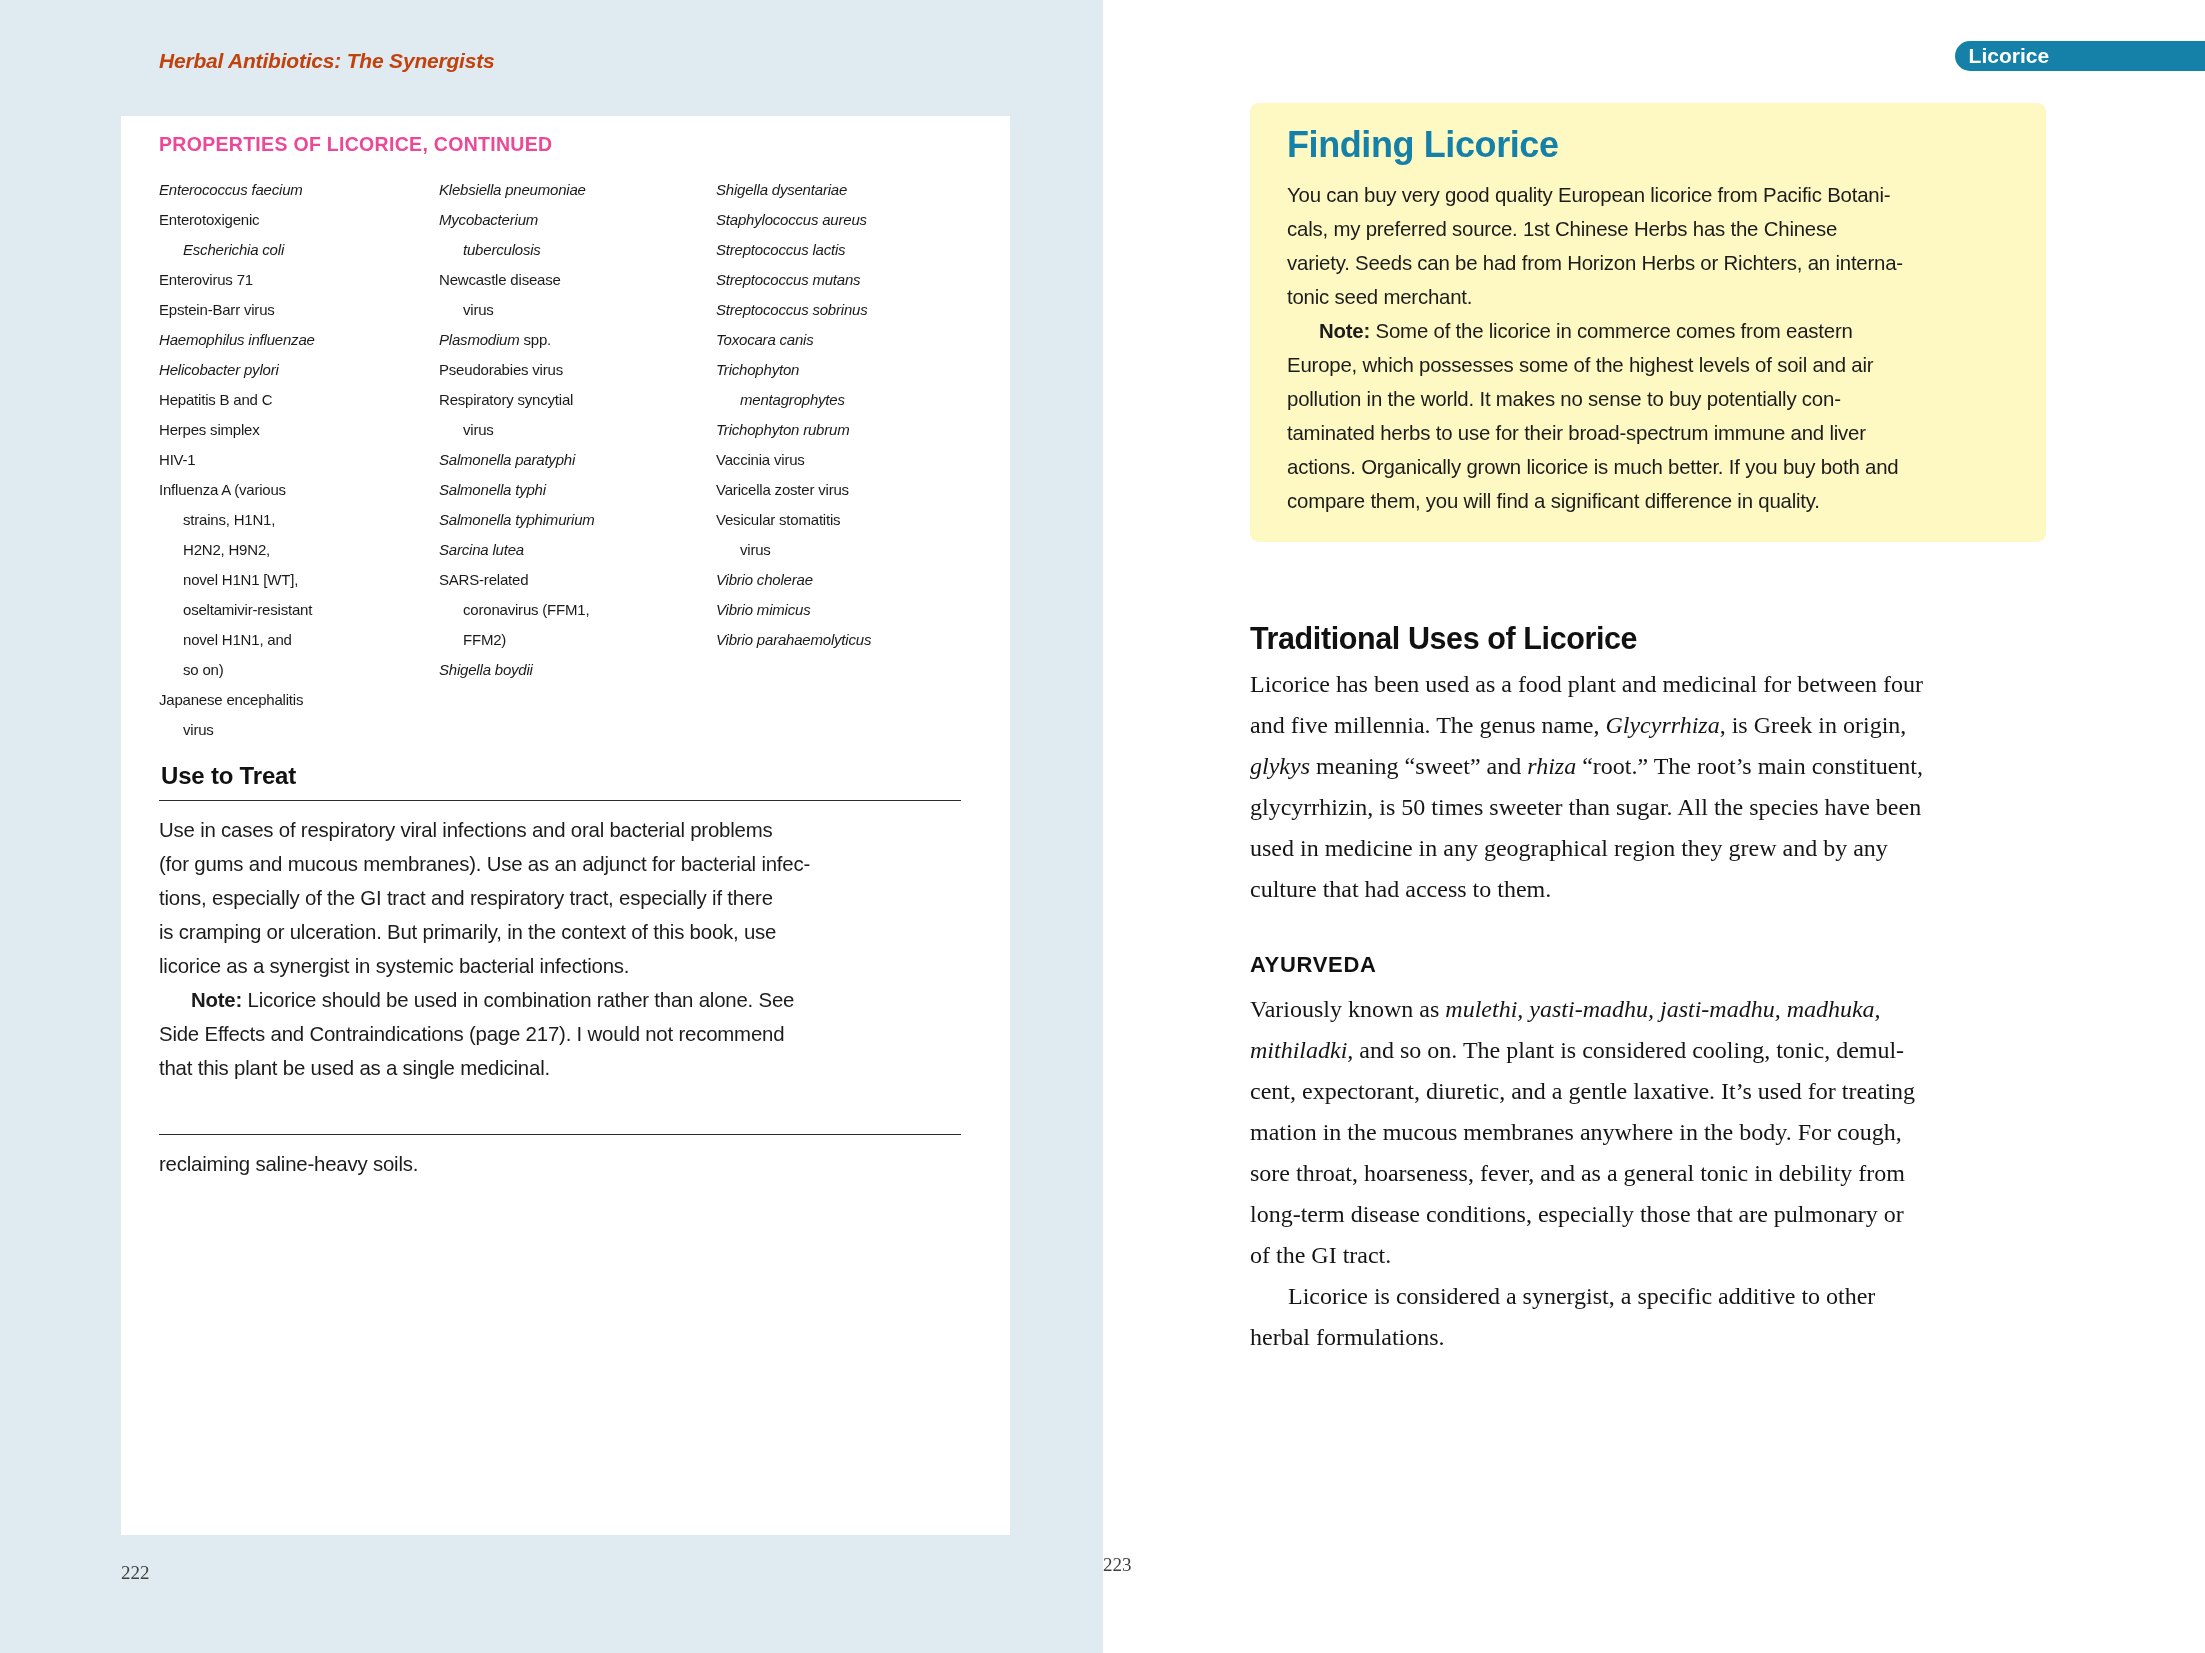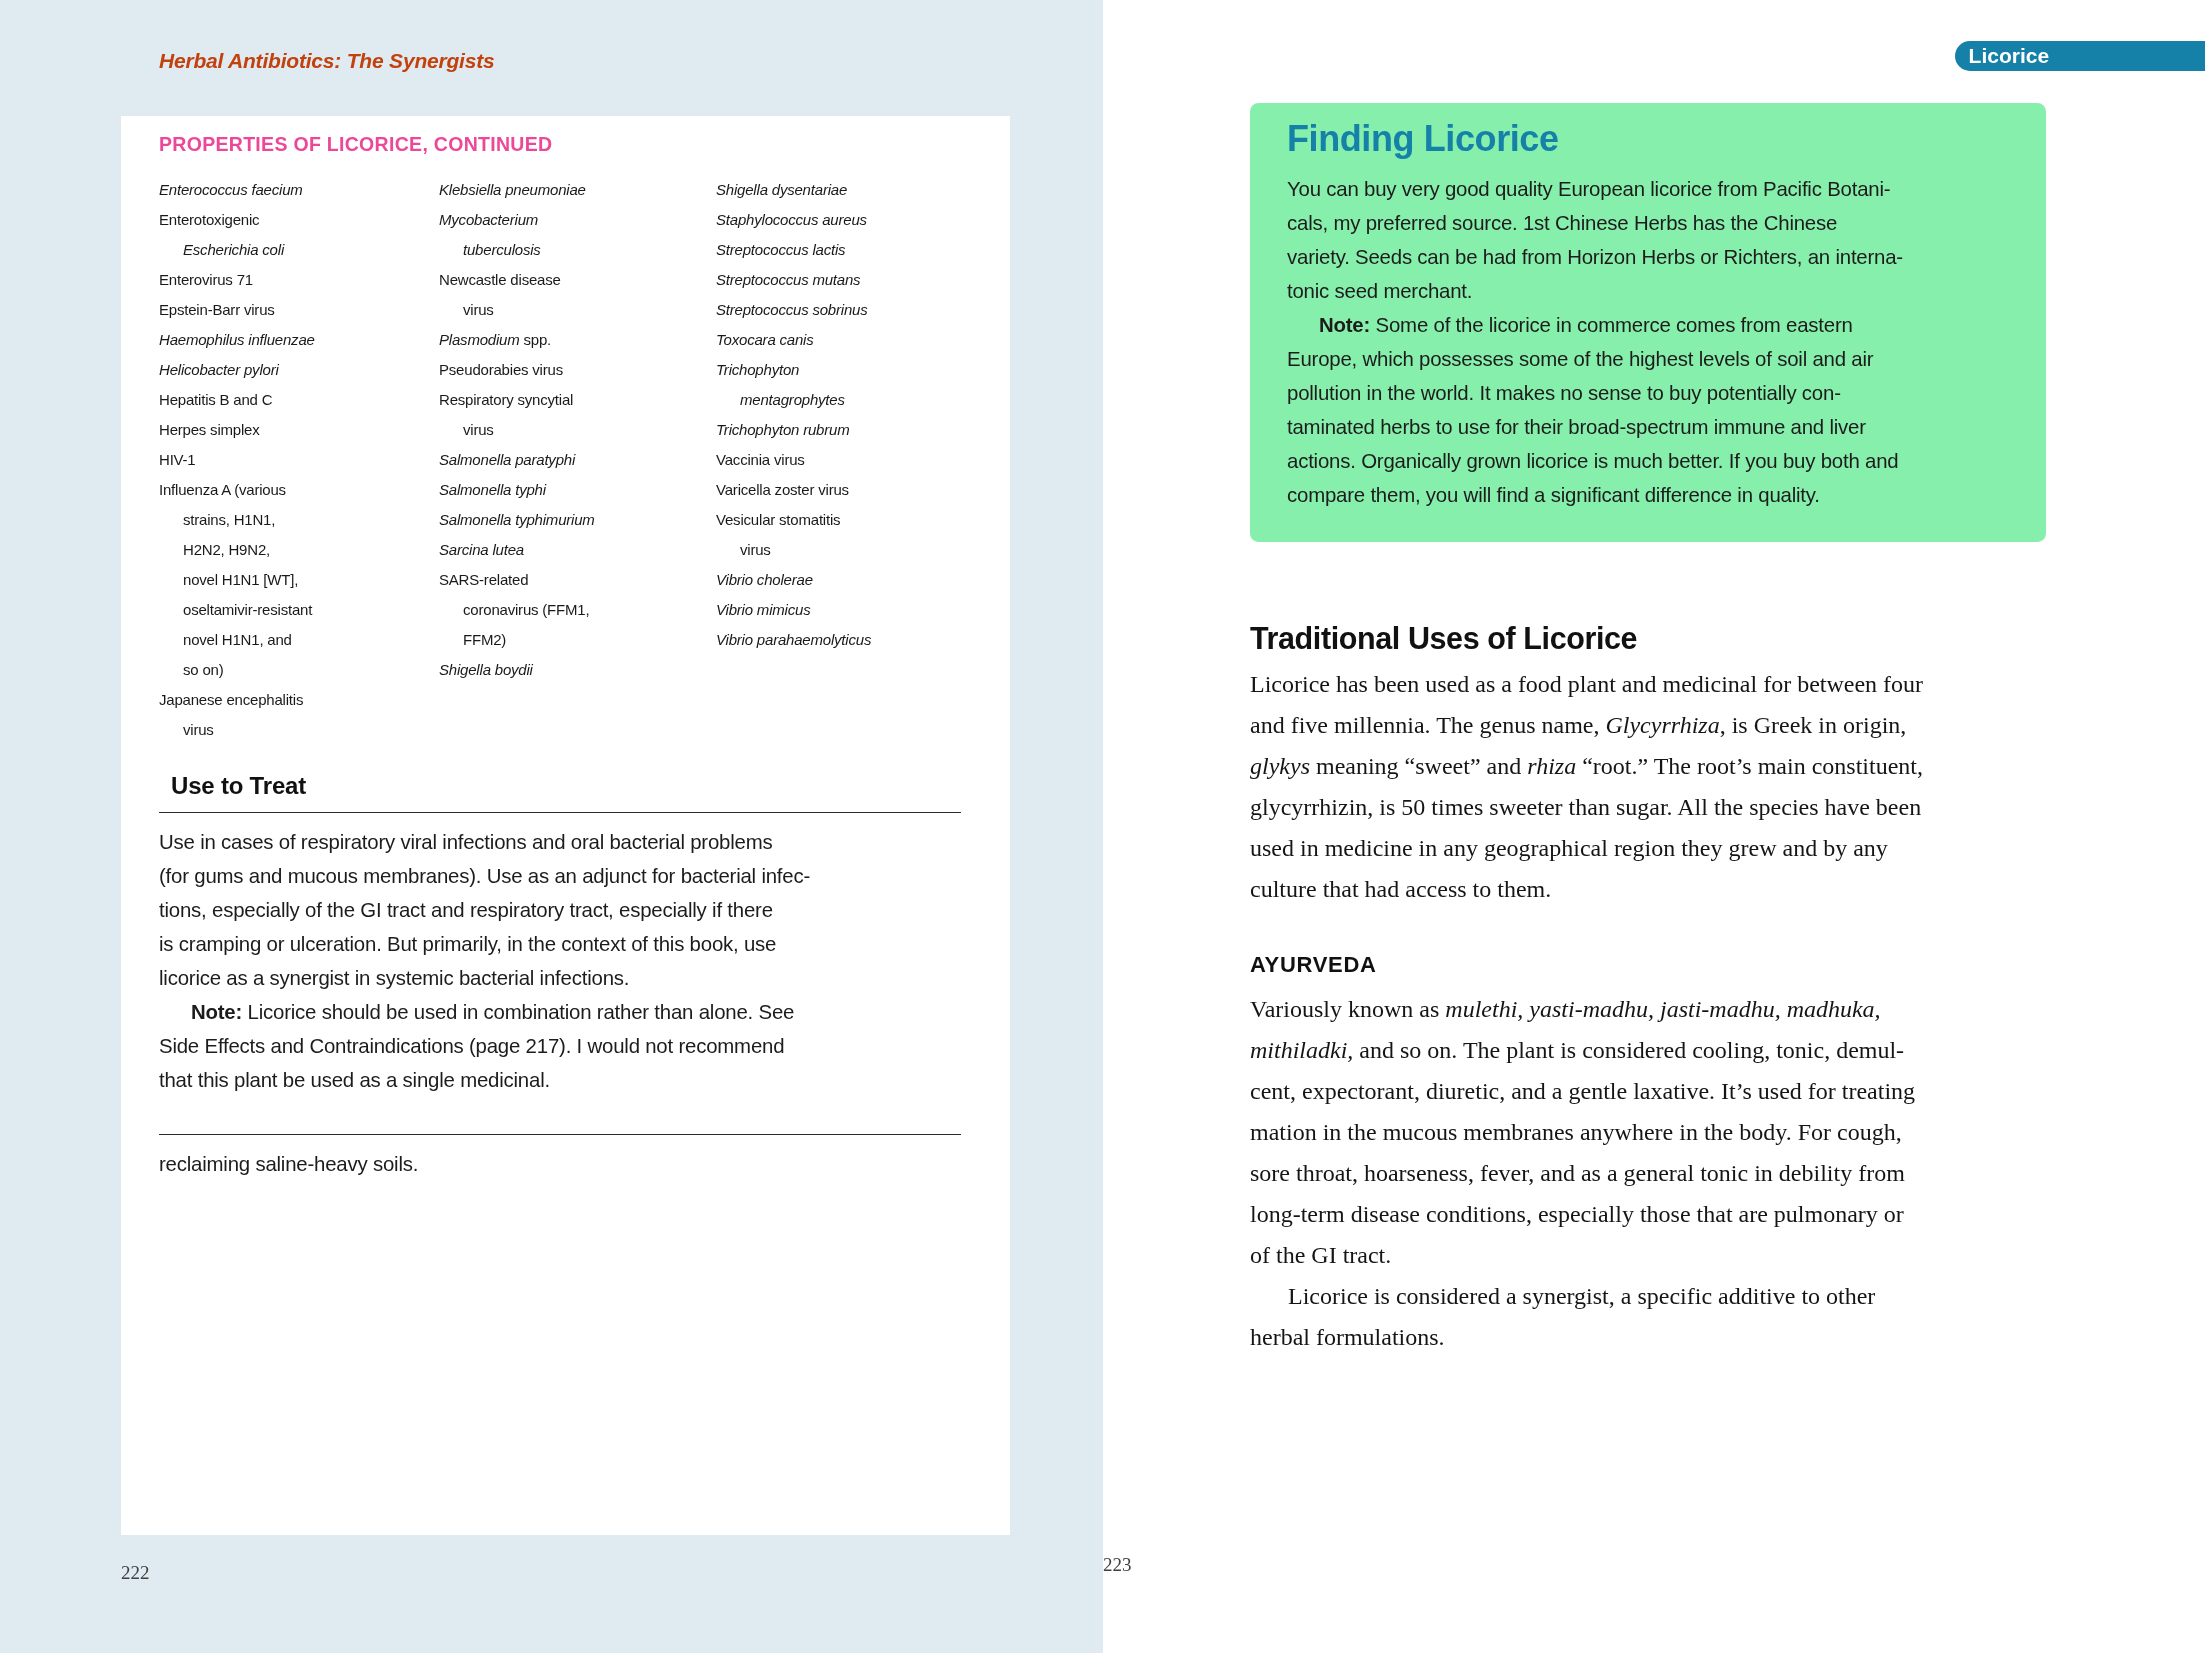--- a/index.html
+++ b/index.html
@@ -19,38 +19,38 @@
   .cols{position:absolute;left:38px;top:59px;display:flex;}
   .col{font-size:15px;line-height:30px;letter-spacing:-0.2px;white-space:nowrap;}
   .col1{width:280px;}.col2{width:277px;}.col3{width:293px;}
   .item .line.cont{padding-left:24px;}
   .i{font-style:italic;}
   .b{font-weight:bold;}
 
   .section{position:absolute;left:38px;width:802px;}
   .sec-use{top:643px;}
   .sec-other{top:1008px;}
-  .sec-h{font-size:24px;font-weight:bold;line-height:29px;letter-spacing:-0.2px;color:#111;margin:12px;}
+  .sec-h{font-size:24px;font-weight:bold;line-height:29px;letter-spacing:-0.2px;color:#111;margin:2px;}
   .rule{border-top:1.7px solid #2b2b2b;margin-top:10.2px;margin-bottom:12px;width:802px;height:0;}
   .sans-body{font-size:20.4px;line-height:34px;letter-spacing:-0.2px;color:#1c1c1c;}
   .sans-body .line{white-space:nowrap;}
   .sans-body .first-indent{padding-left:32px;}
 
   .pagenum{position:absolute;font-family:"Liberation Serif",serif;font-size:19px;color:#3f3f3f;
     text-align:left;}
   .pagenum-left{left:121px;width:889px;top:1562px;}
   .pagenum-right{left:0;width:1103px;top:1554px;}
 
   
   .tab{position:absolute;left:852px;top:41px;width:250px;height:30px;
     background:#1580a8;border-radius:15.3px 0 0 15.3px;color:#ffffff;
     font-size:21px;font-weight:bold;line-height:30px;padding-left:13.6px;box-sizing:border-box;}
   .finding-box{position:absolute;left:147px;top:103px;width:796px;height:439px;
-    background:#86efac;border-radius:8.5px;box-sizing:border-box;
-    padding:16px 34px 0 37px;}
+    background:#fef9c3;border-radius:8.5px;box-sizing:border-box;
+    padding:22px 34px 0 37px;}
   .finding-h{font-size:36px;line-height:39px;font-weight:bold;color:#1580a8;
     letter-spacing:-0.4px;margin:0 0 13.6px 0;}
   .trad{position:absolute;left:147px;top:621px;width:814px;}
   .trad-h{font-size:30.5px;line-height:34px;font-weight:bold;color:#111;
     letter-spacing:-0.4px;margin:0 0 8.5px 0;}
   .ayur{position:absolute;left:147px;top:952px;width:814px;}
   .ayur-h{font-size:22px;line-height:25.4px;font-weight:bold;color:#111;
     letter-spacing:0.7px;margin:0 0 12px 0;}
   .serif-body{font-family:"Liberation Serif",serif;font-size:24px;line-height:41px;color:#151515;}
   .serif-body .line{white-space:nowrap;}

